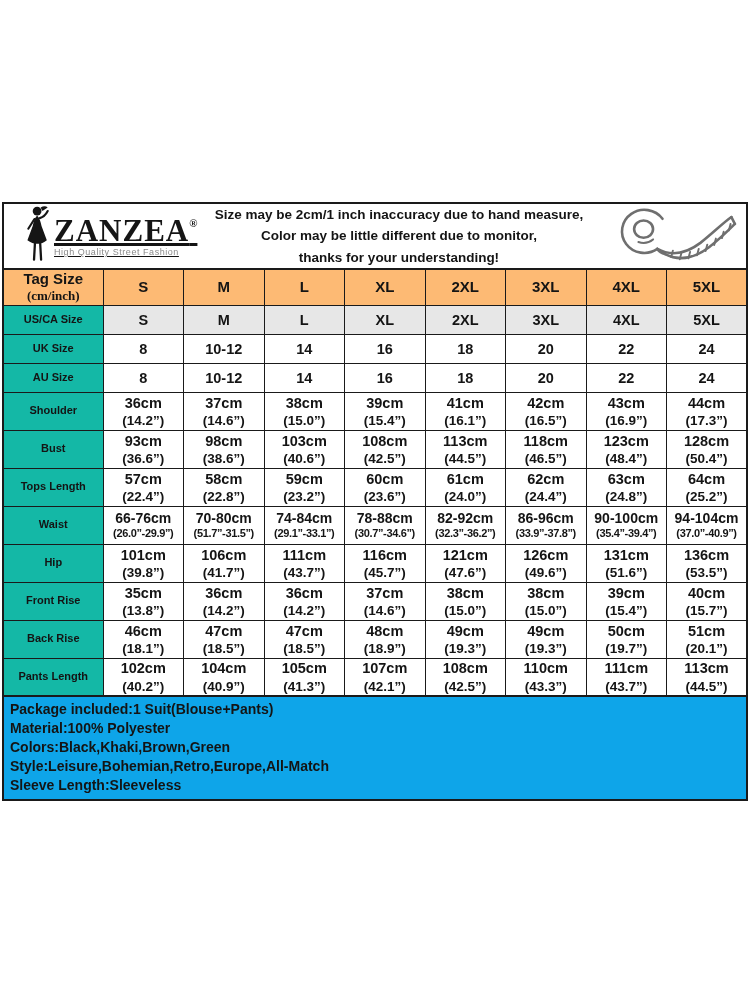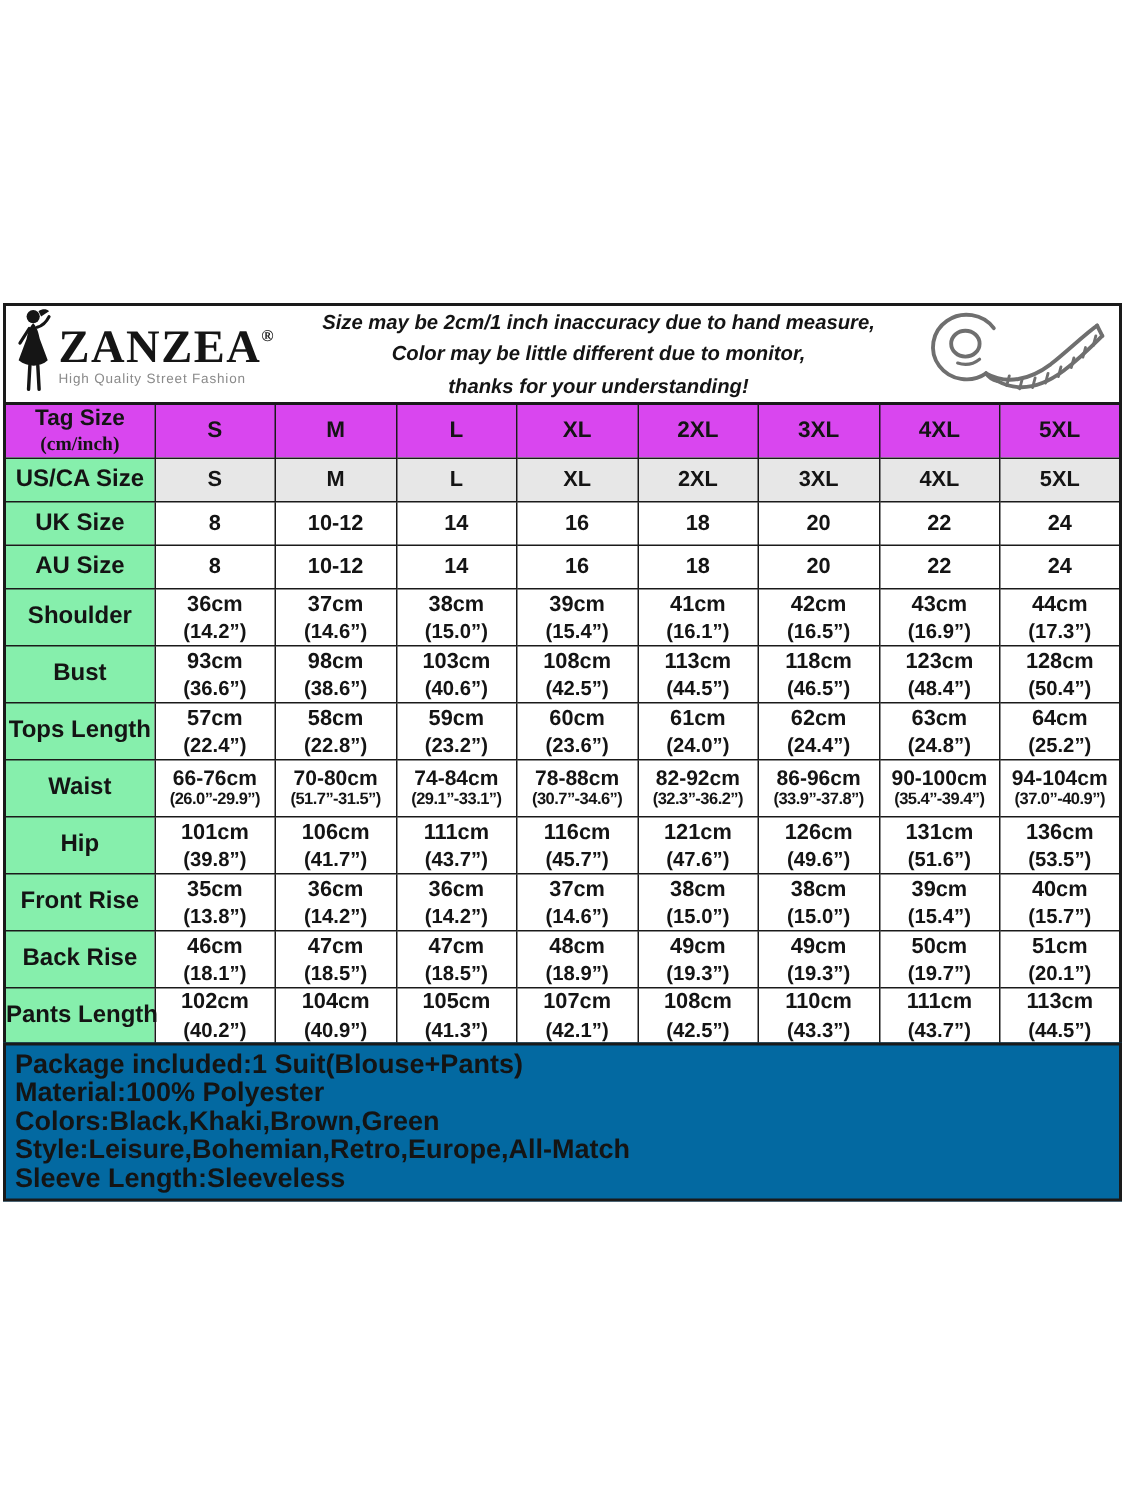--- a/index.html
+++ b/index.html
@@ -8,58 +8,58 @@
     font-family:"Liberation Sans",sans-serif;color:#141414;
     -webkit-font-smoothing:antialiased;
   }
   .sheet{position:absolute;top:202px;left:2px;width:746px;}
 
   
   .hdr{
     box-sizing:border-box;border:2.5px solid #1a1a1a;background:#fff;
     height:68px;display:flex;align-items:center;
   }
-  .logo{width:196px;display:flex;align-items:center;padding-left:4px;box-sizing:border-box;}
+  .logo{width:196px;display:flex;align-items:center;padding-left:19px;box-sizing:border-box;text-decoration:underline;}
   .logo-text{margin-left:1px;line-height:1;}
   .brand{
     font-family:"Liberation Serif",serif;font-weight:700;font-size:31px;
     letter-spacing:1px;color:#151515;line-height:1;white-space:nowrap;
   }
   .reg{font-size:11px;vertical-align:14px;letter-spacing:0;}
   .tagline{font-size:9px;color:#8a8a8a;letter-spacing:.55px;margin-top:2px;white-space:nowrap;}
-  .disc{flex:1;text-align:center;font-weight:700;font-size:13.5px;line-height:1.6;padding:16px 2px;font-style:italic;}
+  .disc{flex:1;text-align:center;font-weight:700;font-size:13.5px;line-height:1.6;padding:16px 2px;}
   .tape{width:148px;display:flex;justify-content:center;align-items:center;}
 
   
   table{
     border-collapse:collapse;table-layout:fixed;width:746px;
     margin-top:-2.5px;border:2.5px solid #1a1a1a;background:#fff;
   }
   th,td{
     border:1.8px solid #1a1a1a;text-align:center;vertical-align:middle;
     padding:0;font-weight:700;overflow:visible;white-space:nowrap;
   }
   thead tr{height:34px;}
   tbody tr:nth-child(-n+3){height:29px;}
   tbody tr:nth-child(n+4){height:38px;}
-  thead th{background:#d946ef;font-size:15px;}
-  tbody th{background:#86efac;font-size:16px;margin-left:48px;}
+  thead th{background:#fdba74;font-size:15px;}
+  tbody th{background:#14b8a6;font-size:11px;margin-left:48px;}
   tbody td{background:#ffffff;font-size:14.5px;}
   tr.shade-all td{background:#e7e7e7;}
   th div,td div{line-height:1.26;}
   thead th div:nth-child(2){font-size:13px;font-family:Liberation Serif, serif;}
   td div:nth-child(2){font-size:13.5px;}
   tr.compact td div:nth-child(1){font-size:14px;}
   tr.compact td div:nth-child(2){font-size:11px;letter-spacing:-.35px;}
 
   
   .pinfo{
     box-sizing:border-box;border:2.5px solid #1a1a1a;margin-top:-2.5px;
-    background:#0369a1;padding:3px 6px 4px 6px;
-    font-weight:700;font-size:18px;line-height:19px;
+    background:#0ea5e9;padding:3px 6px 4px 6px;
+    font-weight:700;font-size:14px;line-height:19px;
   }
 </style>
 </head>
 <body>
 
 <div class="sheet">
 
   <div class="hdr">
     <div class="logo">
       <span>

